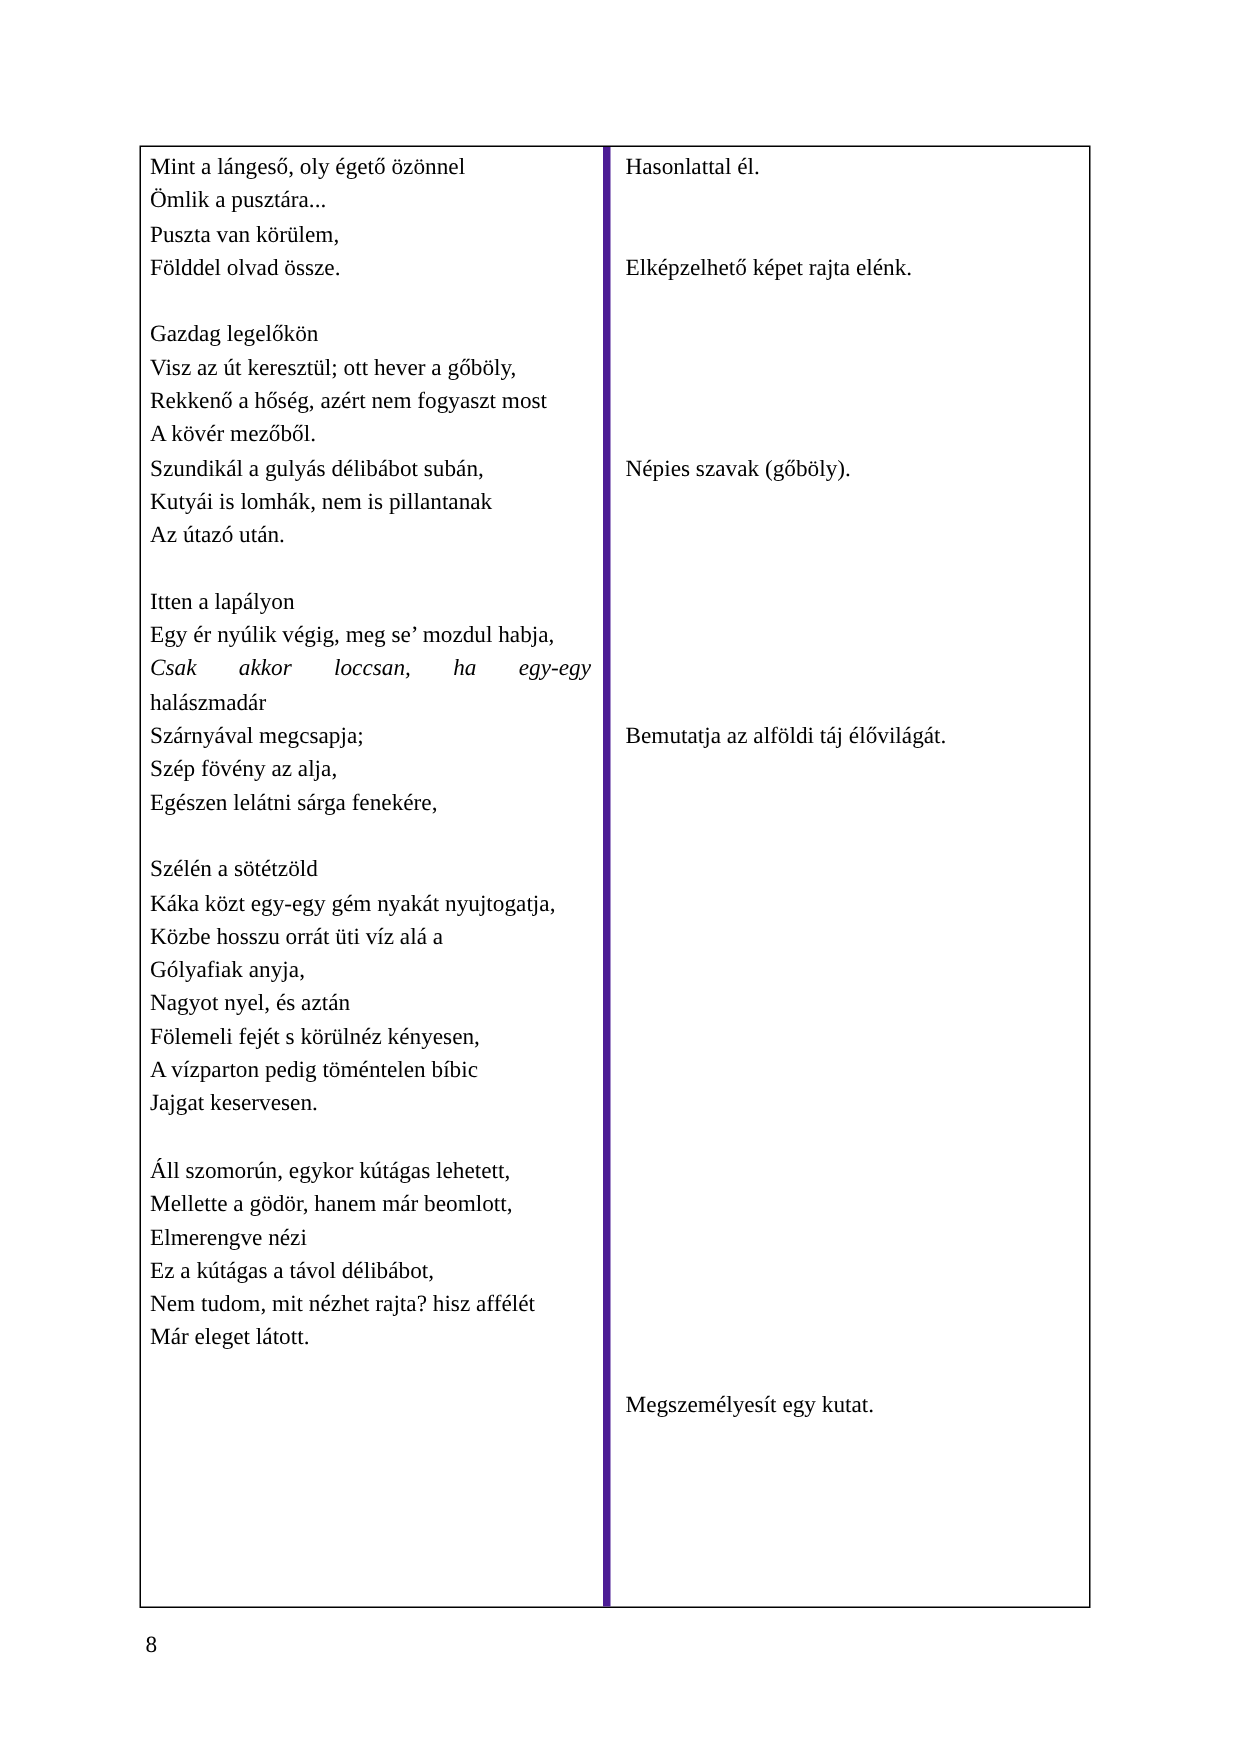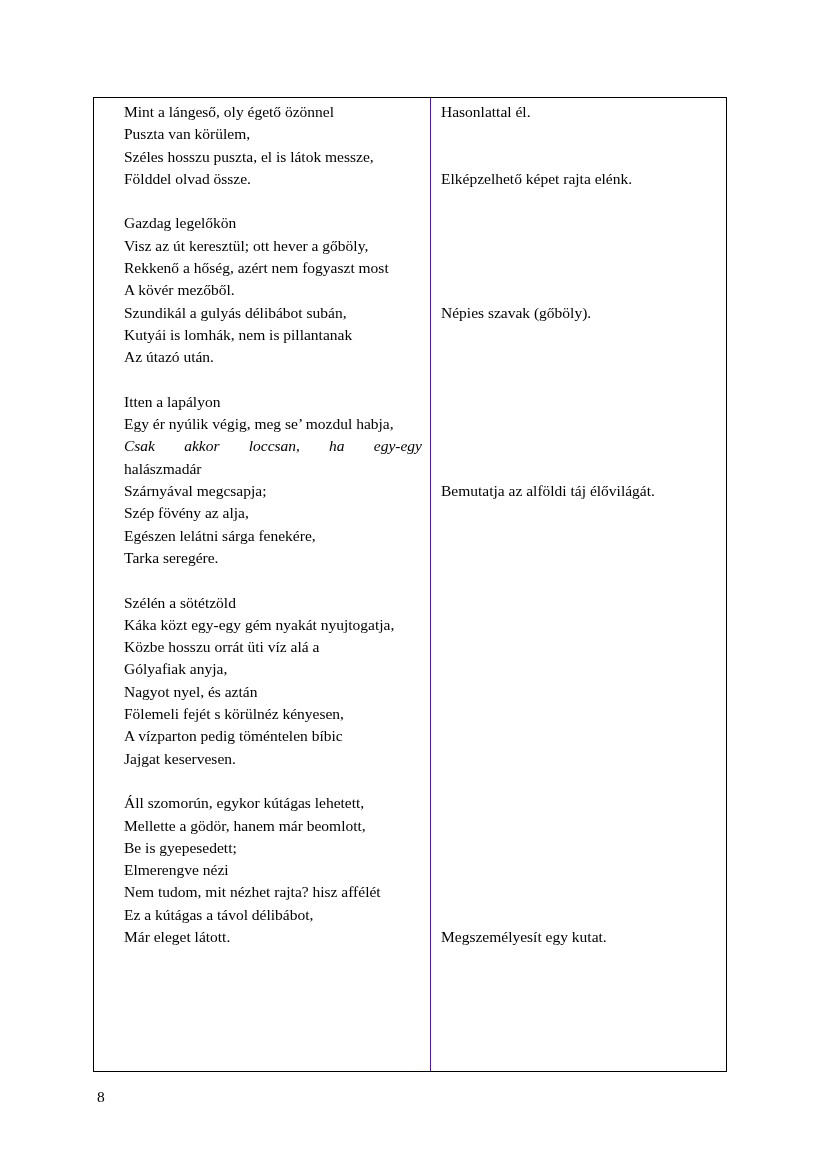--- a/index.html
+++ b/index.html
@@ -24,23 +24,22 @@
     width: 634px;
     height: 975px;
     border: 1px solid #000000;
     box-sizing: border-box;
     display: flex;
     background: #ffffff;
   }
   .col-left {
     width: 313px;
     box-sizing: border-box;
-    border-right: 1px solid #4c1d95;
+    border-right: 5px solid #4c1d95;
     padding: 3px 8px 0 6px;
-    margin-left: 24px;
   }
   .col-right {
     flex: 1;
     box-sizing: border-box;
     padding: 3px 8px 0 10px;
   }
   .line {
     height: 22.3px;
     line-height: 22.3px;
     white-space: nowrap;
@@ -60,56 +59,54 @@
     line-height: 22px;
   }
 </style>
 </head>
 <body>
 
 <div class="sheet">
   <div class="doc-table">
     <div class="col-left" id="col-left">
         <div class="line">Mint a lángeső, oly égető özönnel</div>
+        <div class="line">Ömlik a pusztára...</div>
         <div class="line">Puszta van körülem,</div>
-        <div class="line">Széles hosszu puszta, el is látok messze,</div>
         <div class="line">Földdel olvad össze.</div>
         <div class="line"></div>
         <div class="line">Gazdag legelőkön</div>
         <div class="line">Visz az út keresztül; ott hever a gőböly,</div>
         <div class="line">Rekkenő a hőség, azért nem fogyaszt most</div>
         <div class="line">A kövér mezőből.</div>
         <div class="line">Szundikál a gulyás délibábot subán,</div>
         <div class="line">Kutyái is lomhák, nem is pillantanak</div>
         <div class="line">Az útazó után.</div>
         <div class="line"></div>
         <div class="line">Itten a lapályon</div>
         <div class="line">Egy ér nyúlik végig, meg se’ mozdul habja,</div>
         <div class="line justify">Csak akkor loccsan, ha egy-egy</div>
         <div class="line">halászmadár</div>
         <div class="line">Szárnyával megcsapja;</div>
         <div class="line">Szép fövény az alja,</div>
         <div class="line">Egészen lelátni sárga fenekére,</div>
-        <div class="line">Tarka seregére.</div>
         <div class="line"></div>
         <div class="line">Szélén a sötétzöld</div>
         <div class="line">Káka közt egy-egy gém nyakát nyujtogatja,</div>
         <div class="line">Közbe hosszu orrát üti víz alá a</div>
         <div class="line">Gólyafiak anyja,</div>
         <div class="line">Nagyot nyel, és aztán</div>
         <div class="line">Fölemeli fejét s körülnéz kényesen,</div>
         <div class="line">A vízparton pedig töméntelen bíbic</div>
         <div class="line">Jajgat keservesen.</div>
         <div class="line"></div>
         <div class="line">Áll szomorún, egykor kútágas lehetett,</div>
         <div class="line">Mellette a gödör, hanem már beomlott,</div>
-        <div class="line">Be is gyepesedett;</div>
         <div class="line">Elmerengve nézi</div>
+        <div class="line">Ez a kútágas a távol délibábot,</div>
         <div class="line">Nem tudom, mit nézhet rajta? hisz affélét</div>
-        <div class="line">Ez a kútágas a távol délibábot,</div>
         <div class="line">Már eleget látott.</div>
       </div>
     <div class="col-right" id="col-right">
         <div class="line">Hasonlattal él.</div>
         <div class="line"></div>
         <div class="line"></div>
         <div class="line">Elképzelhető képet rajta elénk.</div>
         <div class="line"></div>
         <div class="line"></div>
         <div class="line"></div>

